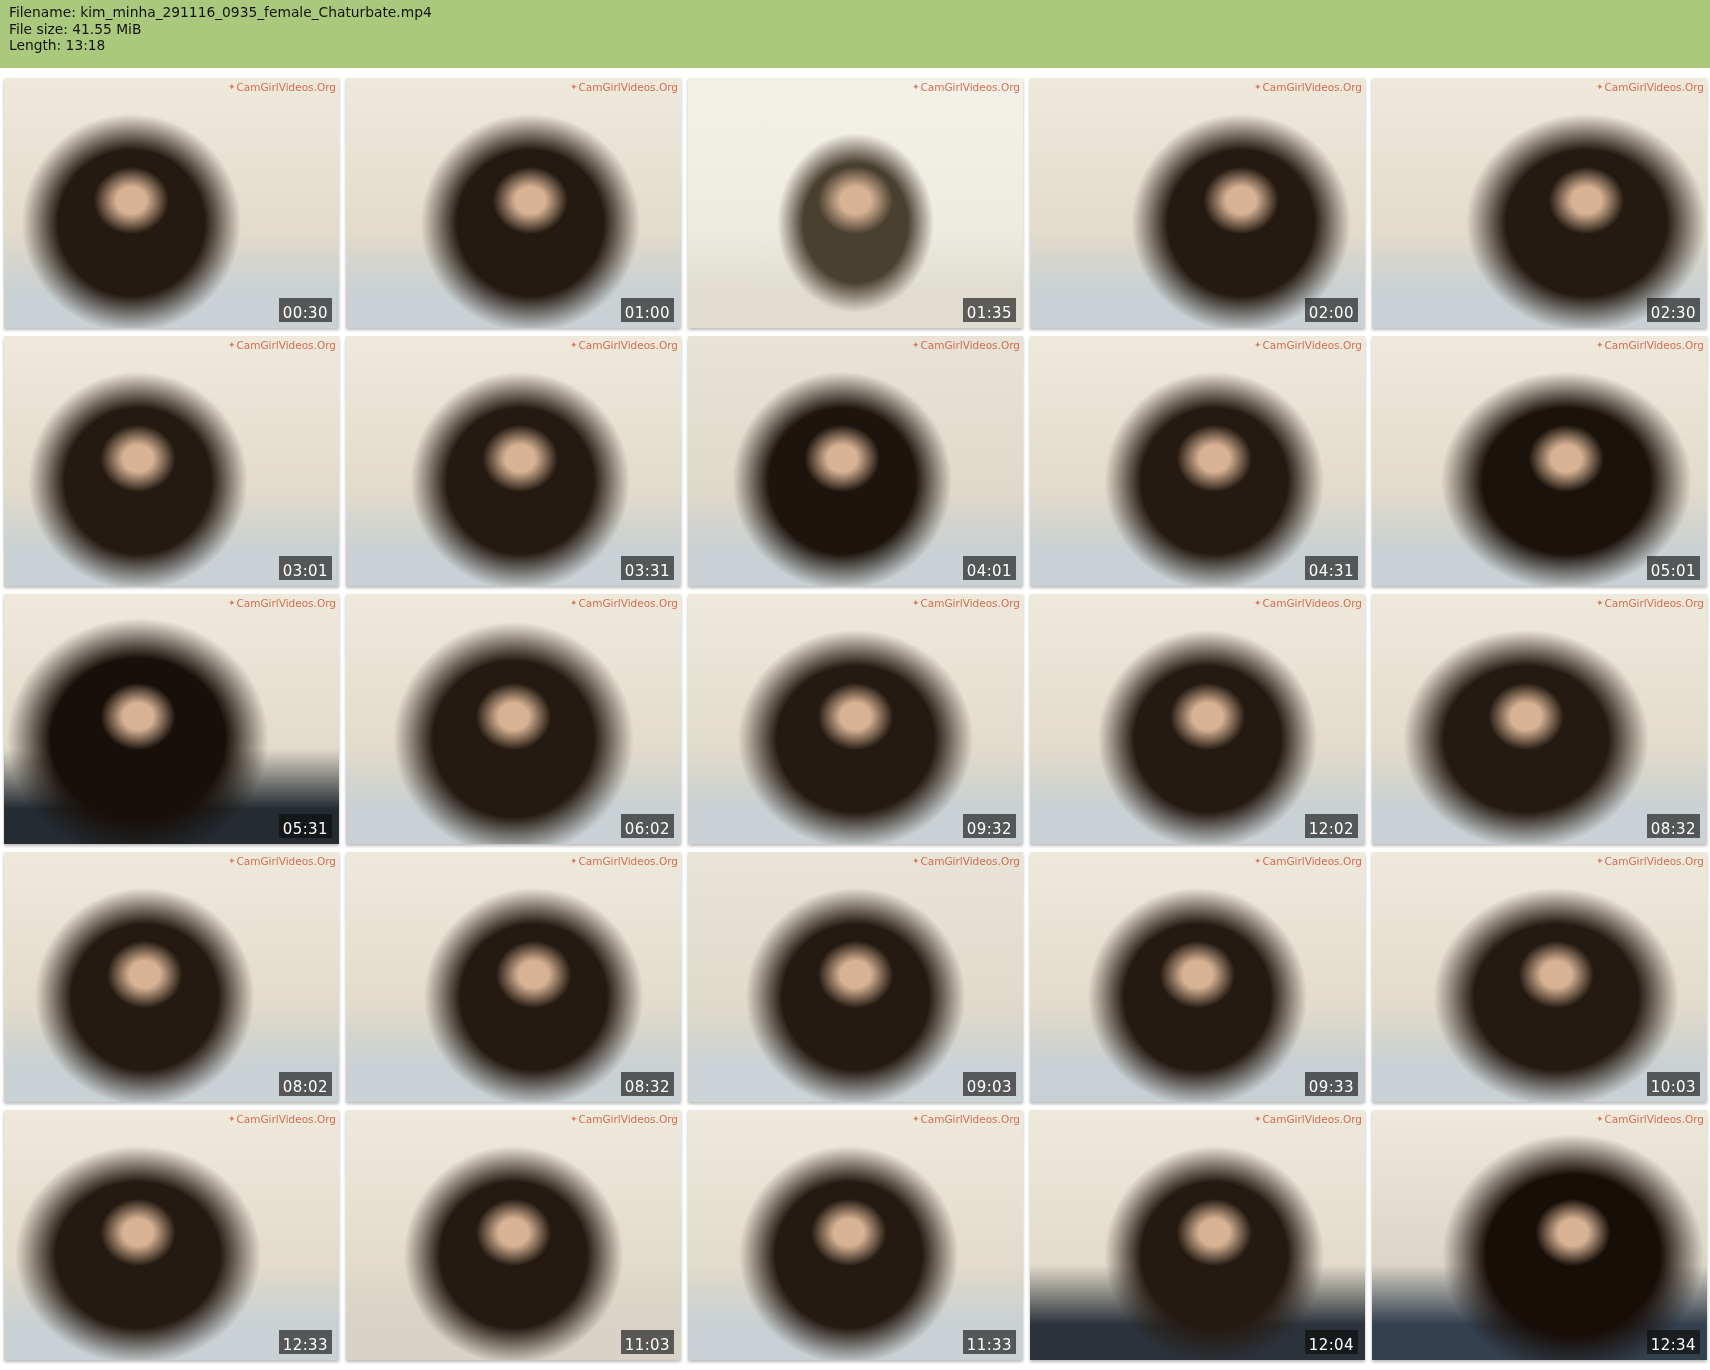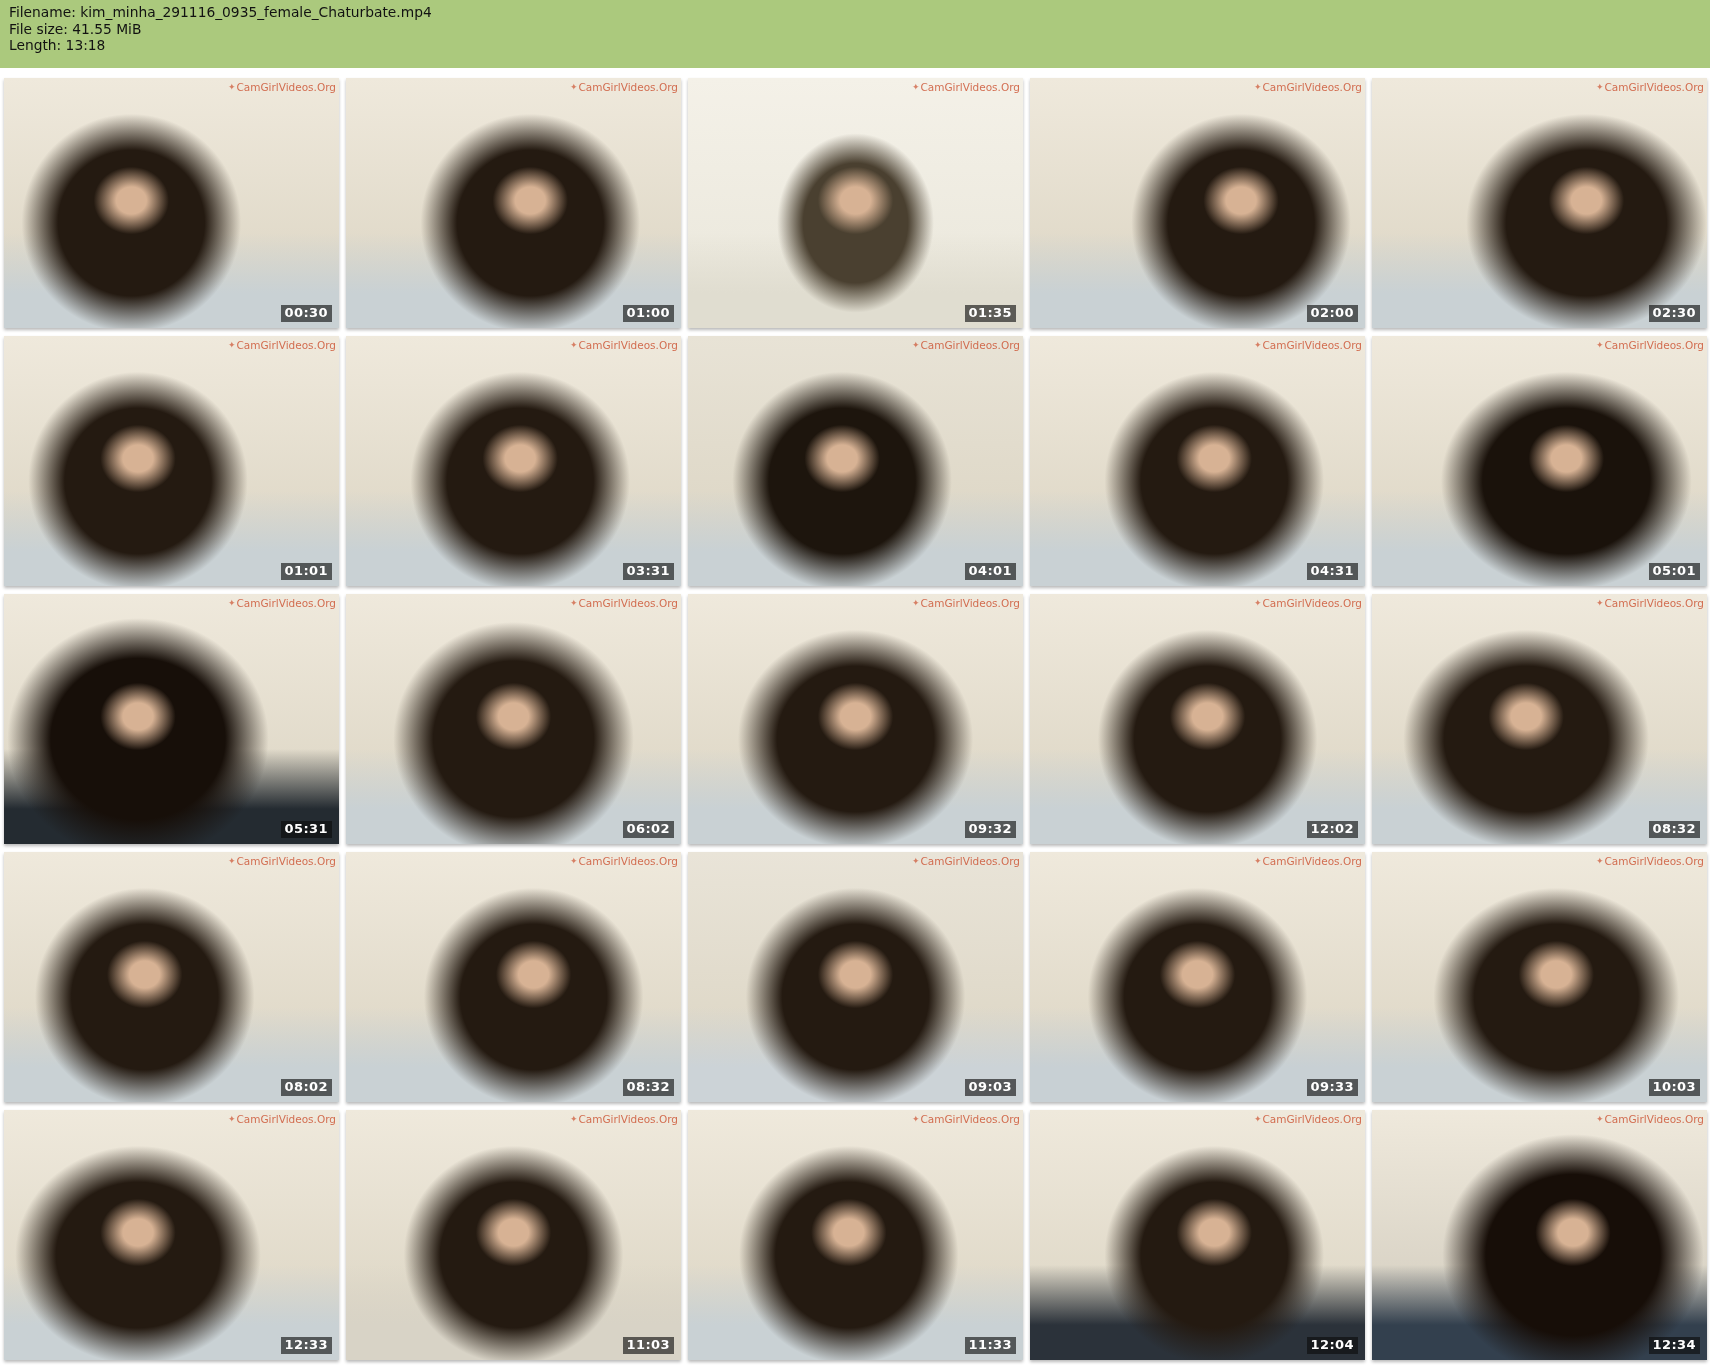--- a/index.html
+++ b/index.html
@@ -43,24 +43,23 @@
     color:var(--watermark-color,rgba(201,73,38,0.78));
     text-shadow:0 0 2px rgba(255,255,255,0.25);
     white-space:nowrap;
     display:flex;align-items:center;gap:1px;
   }
   .wm .logo{font-size:9px;opacity:.85;}
   .time{
     position:absolute;right:7px;bottom:6px;
     background:var(--badge-bg,rgba(12,12,12,0.62));
     color:var(--badge-text,#ffffff);
-    font-size:13px;line-height:16px;
-    padding:0 4px 1px 4px;
+    font-size:15px;line-height:16px;
+    padding:7px 4px 1px 4px;
     letter-spacing:.4px;
-    font-weight:bold;
   }
 </style>
 </head>
 <body>
 
 <div class="header">
   <div class="left">
     <div>Filename: kim_minha_291116_0935_female_Chaturbate.mp4</div>
     <div>File size: 41.55 MiB</div>
     <div>Length: 13:18</div>
@@ -107,21 +106,21 @@
       <span>CamGirlVideos.Org</span>
     </div>
     <div class="time">02:30</div>
   </div>
     <div class="thumb">
     <div class="thumb-img" style="background: radial-gradient(15% 18% at 40% 49%, rgb(215, 178, 148) 30%, rgba(0, 0, 0, 0) 75%), radial-gradient(42% 56% at 40% 58%, rgb(36, 26, 17) 52%, rgba(0, 0, 0, 0) 78%), linear-gradient(rgba(0, 0, 0, 0) 62%, rgb(201, 209, 212) 86%), linear-gradient(rgb(239, 233, 220), rgb(218, 211, 193));"></div>
     <div class="wm">
       <span class="logo">✦</span>
       <span>CamGirlVideos.Org</span>
     </div>
-    <div class="time">01:01</div>
+    <div class="time">03:01</div>
   </div>
     <div class="thumb">
     <div class="thumb-img" style="background: radial-gradient(15% 18% at 52% 49%, rgb(215, 178, 148) 30%, rgba(0, 0, 0, 0) 75%), radial-gradient(42% 56% at 52% 58%, rgb(36, 26, 17) 52%, rgba(0, 0, 0, 0) 78%), linear-gradient(rgba(0, 0, 0, 0) 62%, rgb(201, 209, 212) 86%), linear-gradient(rgb(239, 233, 220), rgb(218, 211, 193));"></div>
     <div class="wm">
       <span class="logo">✦</span>
       <span>CamGirlVideos.Org</span>
     </div>
     <div class="time">03:31</div>
   </div>
     <div class="thumb">

